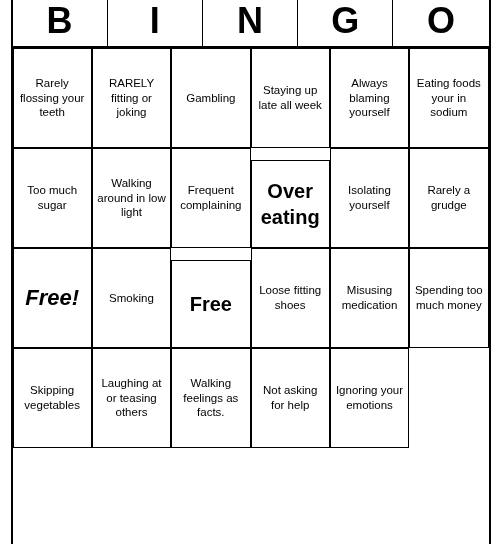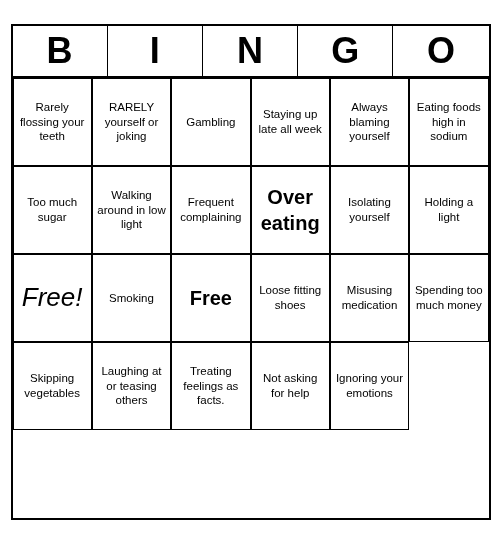--- a/index.html
+++ b/index.html
@@ -40,58 +40,59 @@
       min-height: 88px;
       display: flex;
       align-items: center;
       justify-content: center;
       text-align: center;
       font-size: 11.5px;
       padding: 4px;
       line-height: 1.3;
     }
     .bingo-cell.free {
-      font-size: 26px;
-      font-weight: normal;
+      font-size: 22px;
+      font-weight: bold;
       font-style: italic;
     }
     .bingo-cell.large-text {
       font-size: 20px;
       font-weight: bold;
+      margin-top: 12px;
     }
   </style>
 </head>
 <body>
 
 <div class="bingo-card">
   <div class="bingo-header">
   <div class="bingo-letter">B</div>
       <div class="bingo-letter">I</div>
       <div class="bingo-letter">N</div>
       <div class="bingo-letter">G</div>
       <div class="bingo-letter">O</div>
     </div>
   <div class="bingo-grid">
   <div class="bingo-cell">Rarely flossing your teeth</div>
-      <div class="bingo-cell">RARELY yourself or joking</div>
+      <div class="bingo-cell">RARELY fitting or joking</div>
       <div class="bingo-cell">Gambling</div>
       <div class="bingo-cell">Staying up late all week</div>
       <div class="bingo-cell">Always blaming yourself</div>
-      <div class="bingo-cell">Eating foods high in sodium</div>
+      <div class="bingo-cell">Eating foods your in sodium</div>
       <div class="bingo-cell">Too much sugar</div>
       <div class="bingo-cell">Walking around in low light</div>
       <div class="bingo-cell">Frequent complaining</div>
       <div class="bingo-cell large-text">Over eating</div>
       <div class="bingo-cell">Isolating yourself</div>
-      <div class="bingo-cell">Holding a light</div>
+      <div class="bingo-cell">Rarely a grudge</div>
       <div class="bingo-cell free">Free!</div>
       <div class="bingo-cell">Smoking</div>
       <div class="bingo-cell large-text">Free</div>
       <div class="bingo-cell">Loose fitting shoes</div>
       <div class="bingo-cell">Misusing medication</div>
       <div class="bingo-cell">Spending too much money</div>
       <div class="bingo-cell">Skipping vegetables</div>
       <div class="bingo-cell">Laughing at or teasing others</div>
-      <div class="bingo-cell">Treating feelings as facts.</div>
+      <div class="bingo-cell">Walking feelings as facts.</div>
       <div class="bingo-cell">Not asking for help</div>
       <div class="bingo-cell">Ignoring your emotions</div>
     </div>
 </div>
 
 </body></html>

